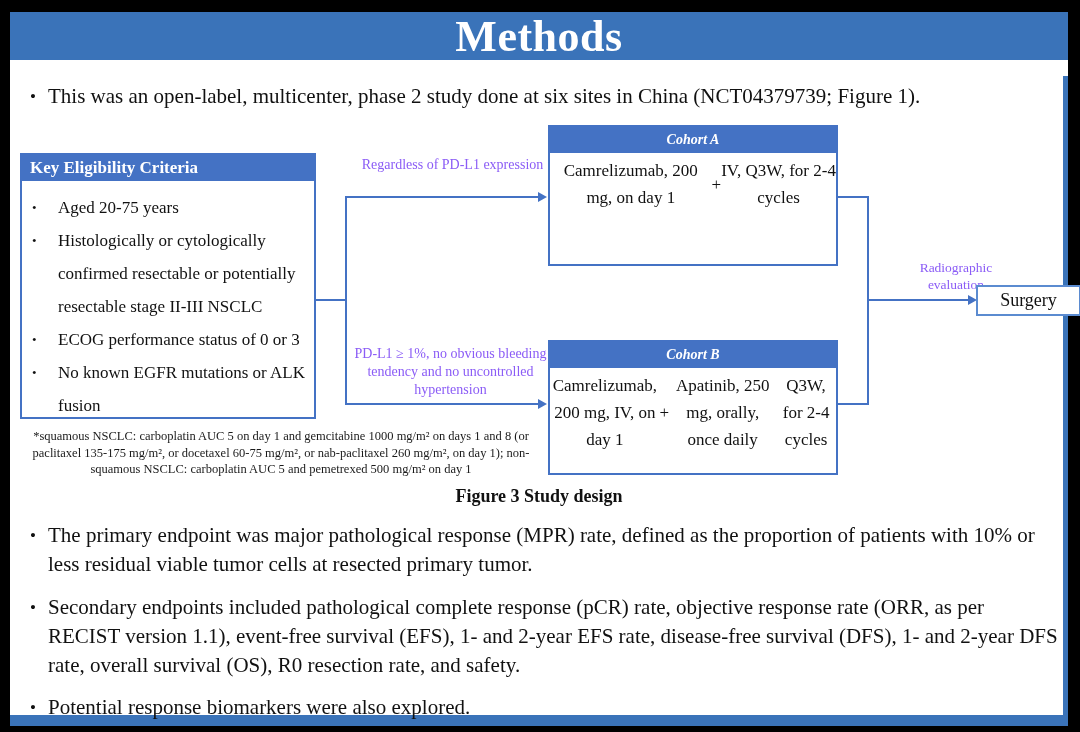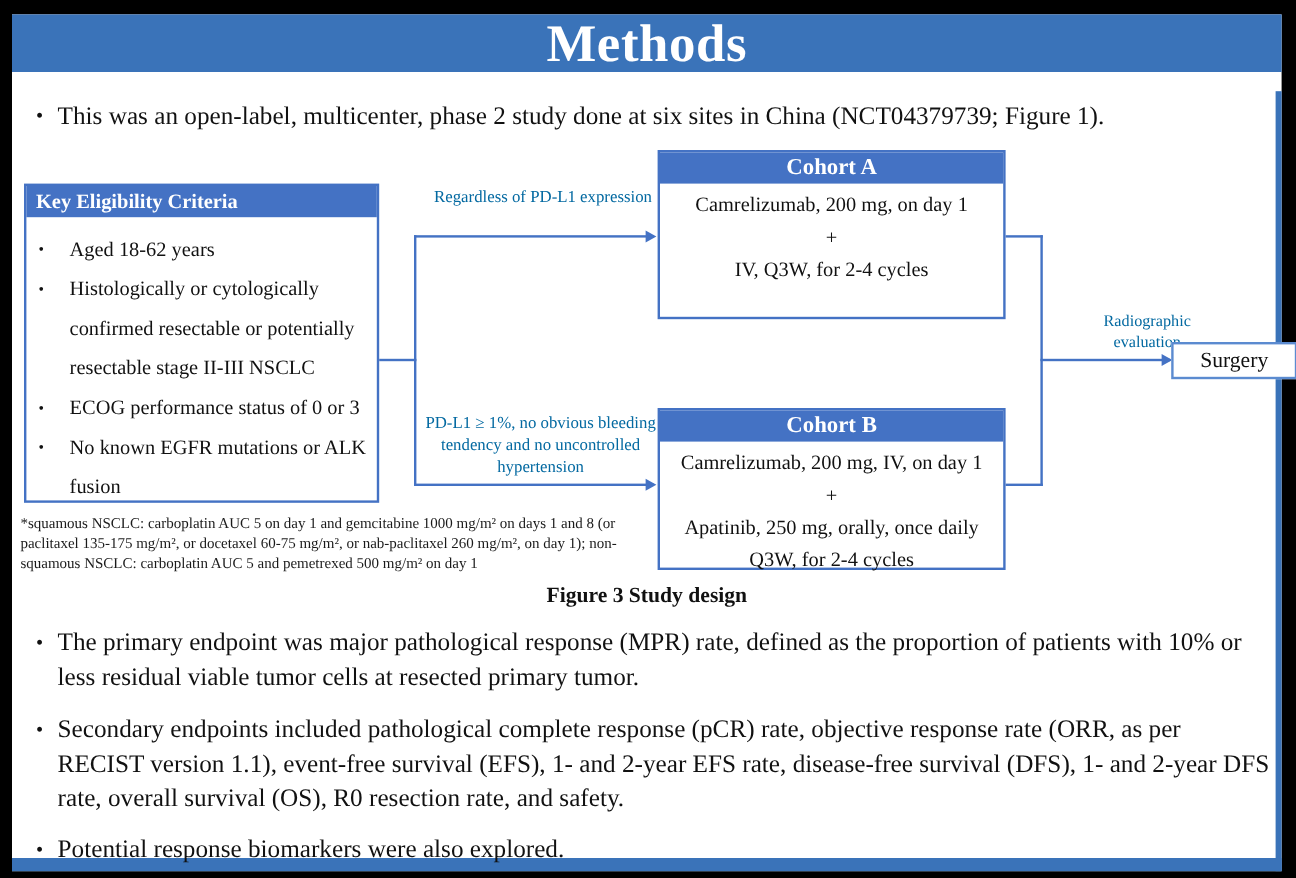--- a/index.html
+++ b/index.html
@@ -40,52 +40,52 @@
   }
   
   .dbox {
     position:absolute; background:#fff;
     border:2px solid #4472C4;
   }
   .dbox .dhead {
     background:#4472C4; color:#fff; font-weight:bold; font-size:17px;
     height:26px; line-height:26px;
   }
-  .dhead.center { text-align:center; font-size:19px; }
+  .dhead.center { text-align:center; font-size:14px;font-style:italic; }
   .dhead.left { padding-left:8px; }
   .elig-body { padding:10px 6px 0 10px; }
   .elig-item {
     display:grid; grid-template-columns:26px 1fr;
     font-size:17px; line-height:33px;
   }
   .elig-item .dot { font-size:13px; line-height:33px; }
   .cohort-body {
-    display:flex; flex-direction:column; align-items:center; justify-content:center;
+    display:flex; align-items:center; justify-content:center;
     padding-top:4px;
   }
   .cohort-body span { font-size:17px; line-height:27px; text-align:center; }
   
   .hline, .harrow { position:absolute; height:2px; background:#4472C4; }
   .vline { position:absolute; width:2px; background:#4472C4; }
   .harrow:after {
     content:""; position:absolute; right:-2px; top:-4px;
     border-left:9px solid #4472C4;
     border-top:5px solid transparent; border-bottom:5px solid transparent;
   }
   .branch-label {
-    position:absolute; text-align:center; font-size:14px; line-height:18px; color:#0369a1;
+    position:absolute; text-align:center; font-size:14px; line-height:18px; color:#8b5cf6;
   }
   .surgery-box {
     position:absolute; border:2px solid #5B8BD0; background:#fff;
     display:flex; align-items:center; justify-content:center;
     font-size:18px;
   }
   .footnote {
     position:absolute; left:7px; top:416px; width:528px;
-    font-size:12.5px; line-height:16.5px; color:#1a1a1a;
+    font-size:12.5px; line-height:16.5px; color:#1a1a1a;text-align:center;
   }
   .caption {
     position:absolute; left:0; top:474px; width:100%;
     text-align:center; font-weight:bold; font-size:18px;
   }
 </style>
 </head>
 <body>
 
 <div class="slide">
@@ -101,21 +101,21 @@
     <span>This was an open-label, multicenter, phase 2 study done at six sites in China (NCT04379739; Figure 1).</span>
   </div>
 
   <div>
 
     <div class="dbox" style="left:10px; top:141px; width:296px; height:266px;">
       <div class="dhead left">Key  Eligibility Criteria</div>
       <div class="elig-body">
         <div class="elig-item">
           <span class="dot">•</span>
-          <span>Aged 18-62 years</span>
+          <span>Aged 20-75 years</span>
         </div>
         <div class="elig-item">
           <span class="dot">•</span>
           <span>Histologically or cytologically confirmed resectable or potentially resectable stage II-III  NSCLC</span>
         </div>
         <div class="elig-item">
           <span class="dot">•</span>
           <span>ECOG performance status of 0 or 3</span>
         </div>
         <div class="elig-item">

